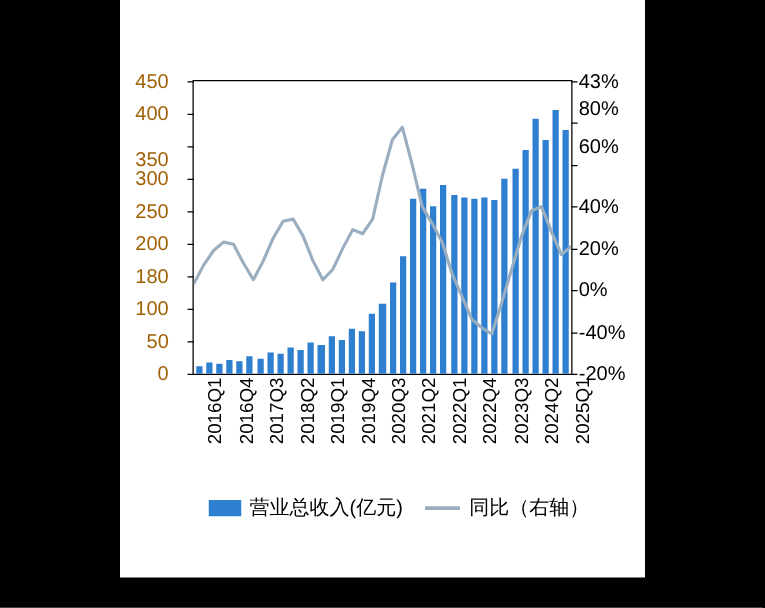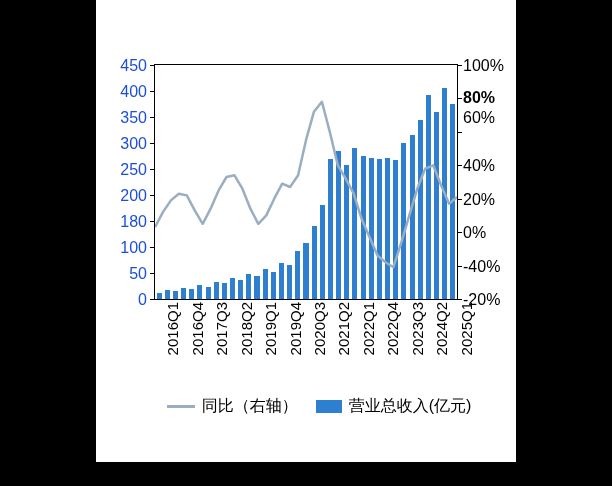--- a/index.html
+++ b/index.html
@@ -1,19 +1,19 @@
 <!DOCTYPE html>
 <html><head>
 <meta charset="utf-8">
 <style>
   html,body{margin:0;padding:0;background:#000;}
   body{width:612px;height:486px;font-family:"Liberation Sans",sans-serif;}
   #card{position:absolute;left:96px;top:0;width:420px;height:462px;background:#fff;}
   #plotbox{position:absolute;left:58px;top:64px;width:304px;height:236px;border:1px solid #000;box-sizing:border-box;}
-  .ytick{position:absolute;right:100%;margin-right:8px;transform:translateY(-50%);font-size:16px;color:#1d4ed8;white-space:nowrap;}
+  .ytick{position:absolute;right:100%;margin-right:20px;transform:translateY(-50%);font-size:16px;color:#a16207;white-space:nowrap;}
   .ytick2{position:absolute;left:100%;margin-left:6px;transform:translateY(-50%);font-size:16px;color:#000;white-space:nowrap;}
   .tickmark{position:absolute;left:-5px;width:5px;height:1px;background:#000;}
   .tickmark2{position:absolute;right:-5px;width:5px;height:1px;background:#000;}
   #bars{position:absolute;left:0;top:0;right:0;bottom:0;}
   .bar{position:absolute;bottom:0;background:#2e7fd0;}
   #lineSvg{position:absolute;left:0;top:0;}
   #xlabels{position:absolute;left:58px;top:302px;width:304px;height:90px;}
   .xlab{position:absolute;top:0;font-size:15px;color:#000;transform-origin:left top;transform:rotate(-90deg) translateX(-100%);white-space:nowrap;}
   #legend{position:absolute;left:58px;top:392px;width:330px;height:28px;display:flex;align-items:center;justify-content:center;gap:18px;}
   .lg{display:flex;align-items:center;gap:7px;font-size:16px;color:#000;white-space:nowrap;}
@@ -75,41 +75,41 @@
       <div class="ytick" style="top: 183px;">100</div>
       <div class="tickmark" style="top: 182px;"></div>
       <div class="ytick" style="top: 157px;">180</div>
       <div class="tickmark" style="top: 156px;"></div>
       <div class="ytick" style="top: 131px;">200</div>
       <div class="tickmark" style="top: 130px;"></div>
       <div class="ytick" style="top: 105px;">250</div>
       <div class="tickmark" style="top: 104px;"></div>
       <div class="ytick" style="top: 79px;">300</div>
       <div class="tickmark" style="top: 78px;"></div>
-      <div class="ytick" style="top: 53px;">350</div>
+      <div class="ytick" style="top: 64px;">350</div>
       <div class="tickmark" style="top: 52px;"></div>
       <div class="ytick" style="top: 27px;">400</div>
       <div class="tickmark" style="top: 26px;"></div>
       <div class="ytick" style="top: 1px;">450</div>
       <div class="tickmark" style="top: 0px;"></div>
       <div class="ytick2" style="top: 235px;">-20%</div>
       <div class="tickmark2" style="top: 234px;"></div>
       <div class="ytick2" style="top: 201.571px;">-40%</div>
       <div class="tickmark2" style="top: 200.571px;"></div>
       <div class="ytick2" style="top: 168.143px;">0%</div>
       <div class="tickmark2" style="top: 167.143px;"></div>
       <div class="ytick2" style="top: 134.714px;">20%</div>
       <div class="tickmark2" style="top: 133.714px;"></div>
       <div class="ytick2" style="top: 101.286px;">40%</div>
       <div class="tickmark2" style="top: 100.286px;"></div>
       <div class="ytick2" style="top: 53px;">60%</div>
       <div class="tickmark2" style="top: 66.8571px;"></div>
-      <div class="ytick2" style="top: 33px; font-weight: bold;">80%</div>
+      <div class="ytick2" style="top: 23px;">80%</div>
       <div class="tickmark2" style="top: 33.4286px;"></div>
-      <div class="ytick2" style="top: 1px;">100%</div>
+      <div class="ytick2" style="top: 1px;">43%</div>
       <div class="tickmark2" style="top: 0px;"></div>
     </div>
 
   <div id="yaxis-left"></div>
   <div id="yaxis-right"></div>
 
   <div id="xlabels">
       <div class="xlab" style="left: 10.0811px;">2016Q1</div>
       <div class="xlab" style="left: 34.5676px;">2016Q4</div>
       <div class="xlab" style="left: 59.0541px;">2017Q3</div>
@@ -120,22 +120,22 @@
       <div class="xlab" style="left: 181.486px;">2021Q2</div>
       <div class="xlab" style="left: 205.973px;">2022Q1</div>
       <div class="xlab" style="left: 230.459px;">2022Q4</div>
       <div class="xlab" style="left: 254.946px;">2023Q3</div>
       <div class="xlab" style="left: 279.432px;">2024Q2</div>
       <div class="xlab" style="left: 303.919px;">2025Q1</div>
     </div>
 
   <div id="legend">
     <div class="lg">
+      <span class="lg-swatch"></span>
+      <span>营业总收入(亿元)</span>
+    </div>
+    <div class="lg">
       <span class="lg-line"></span>
       <span>同比（右轴）</span>
-    </div>
-    <div class="lg">
-      <span class="lg-swatch"></span>
-      <span>营业总收入(亿元)</span>
     </div>
   </div>
 
 </div>
 
 </body></html>

